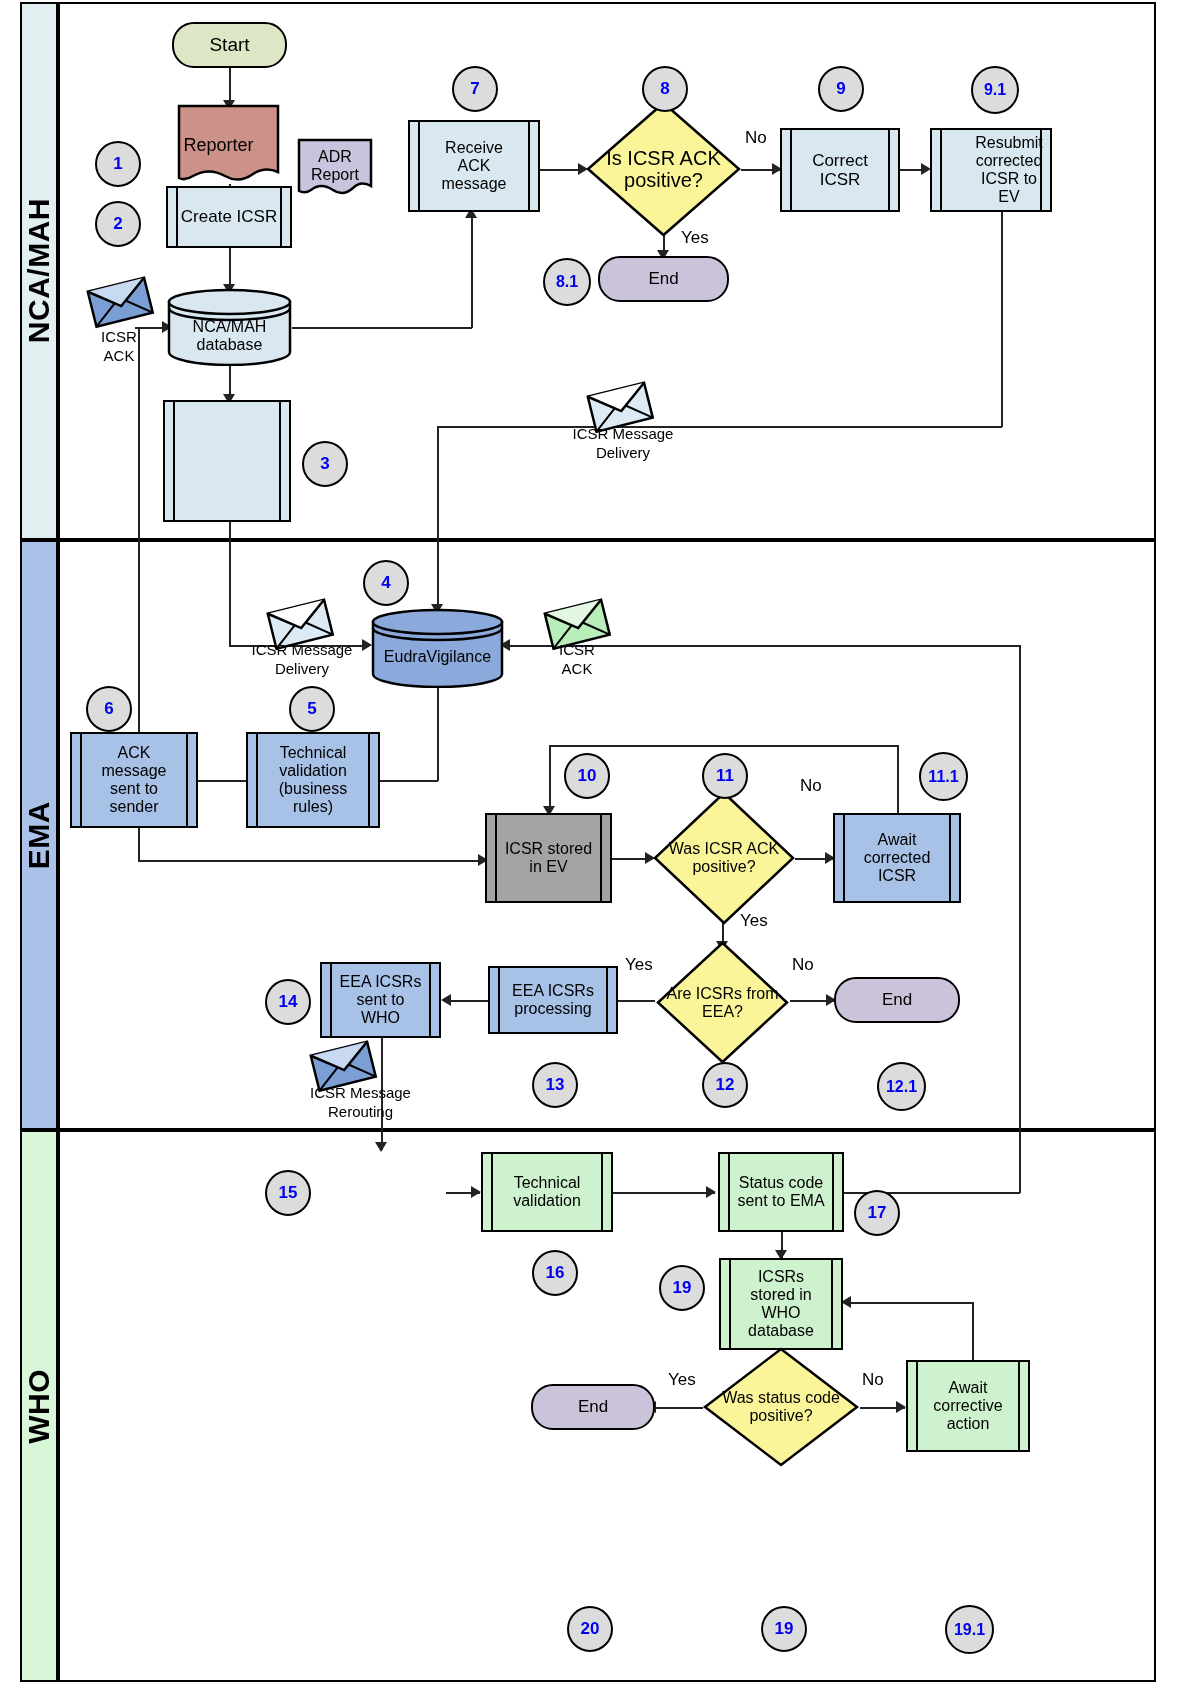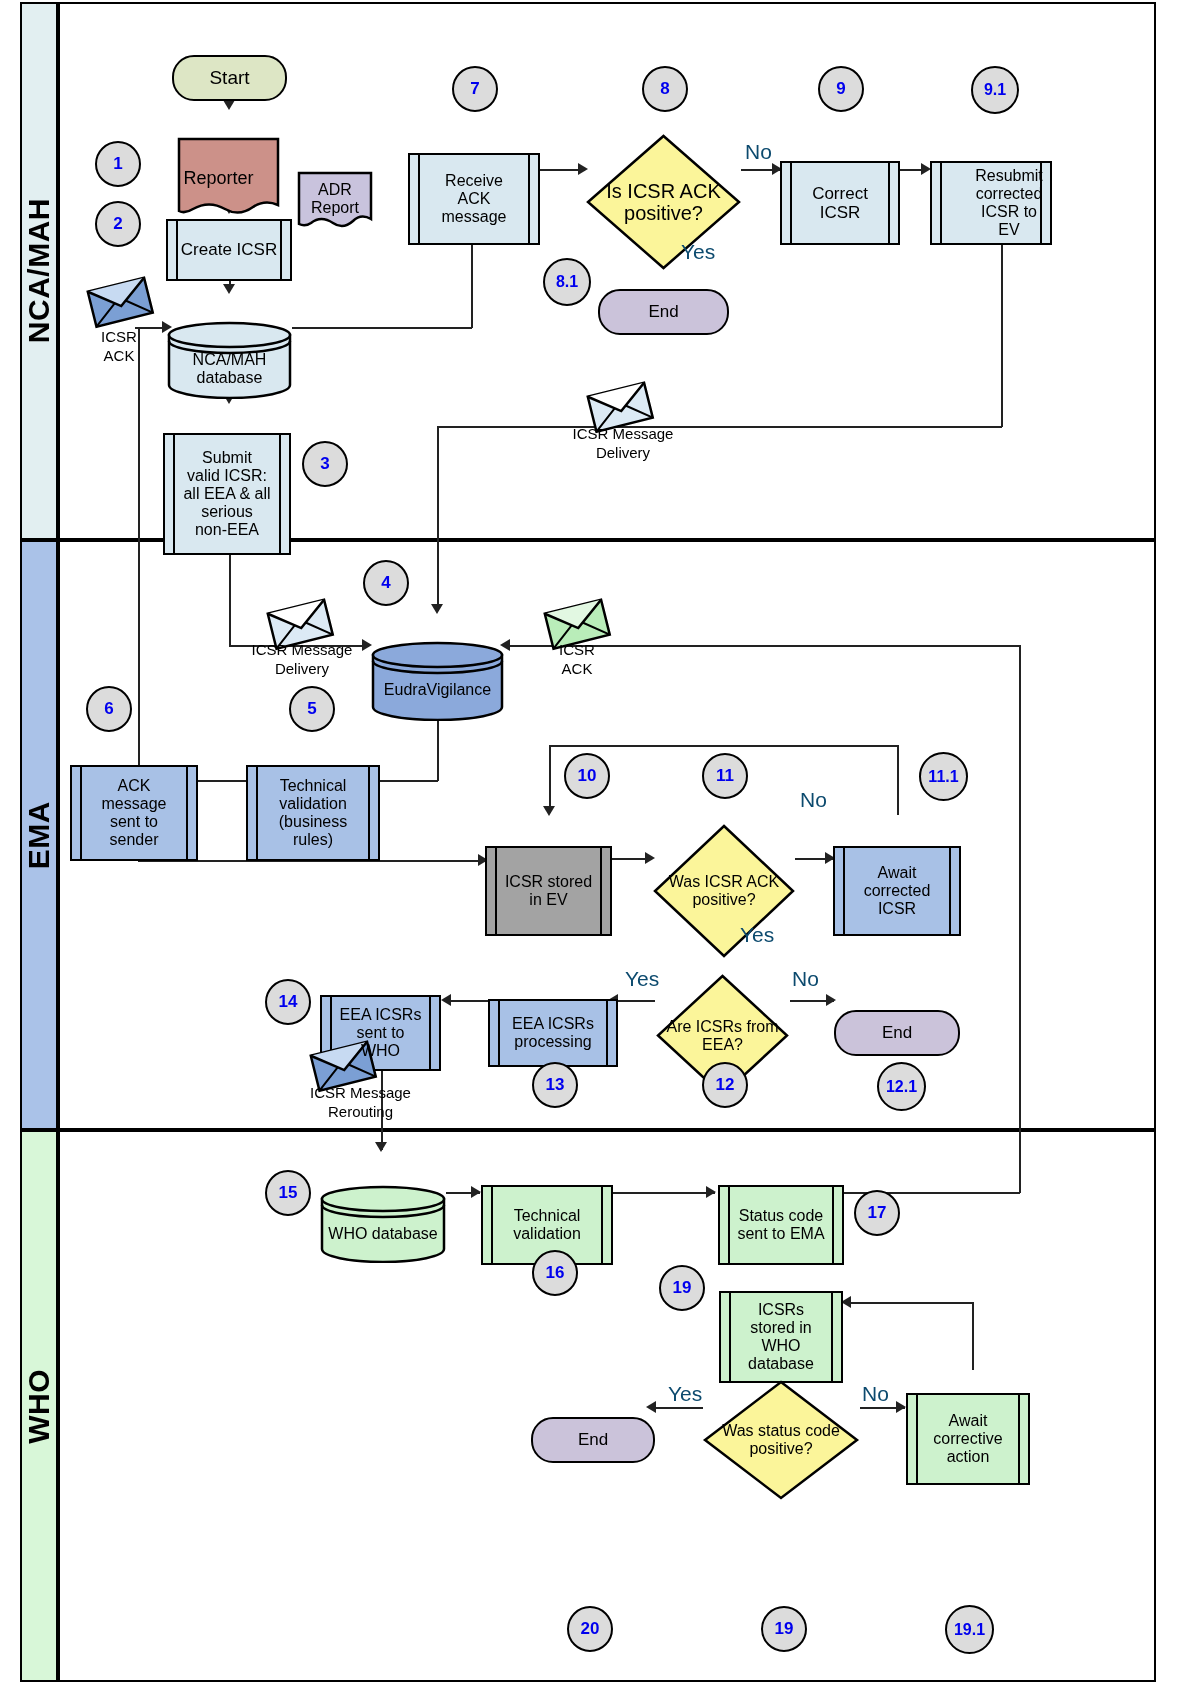--- a/index.html
+++ b/index.html
@@ -6,21 +6,21 @@
   body{font-family:"Liberation Sans", sans-serif;}
   #canvas{position:relative;width:1178px;height:1686px;background:#ffffff;overflow:hidden;}
   .lane{position:absolute;box-sizing:border-box;border:2px solid #000;}
   .lane-head{position:absolute;box-sizing:border-box;border:2px solid #000;display:flex;align-items:center;justify-content:center;}
   .lane-head span{
      writing-mode:vertical-rl;transform:rotate(180deg);
      font-size:30px;font-weight:700;letter-spacing:0.5px;color:#000;white-space:nowrap;
   }
 
   
-  .node{position:absolute;box-sizing:border-box;display:flex;align-items:center;justify-content:center;text-align:center;color:#000;line-height:1.12;margin-top:33px;}
+  .node{position:absolute;box-sizing:border-box;display:flex;align-items:center;justify-content:center;text-align:center;color:#000;line-height:1.12;}
 
   
   .proc{border:2.5px solid #000;}
   .proc .inner{position:absolute;top:0;bottom:0;width:0;border-left:2.5px solid #000;}
   .proc .bar-l{left:8px;} .proc .bar-r{right:8px;}
   .proc .txt{position:relative;padding:0 12px;z-index:2;}
 
   
   .term{border:2.5px solid #000;border-radius:22px;}
 
@@ -44,21 +44,21 @@
   .ln{position:absolute;background:#222;}
   .lnh{height:1.6px;}
   .lnv{width:1.6px;}
   .arrow{position:absolute;width:0;height:0;}
   .ar-r{border-left:10px solid #222;border-top:6px solid transparent;border-bottom:6px solid transparent;}
   .ar-l{border-right:10px solid #222;border-top:6px solid transparent;border-bottom:6px solid transparent;}
   .ar-d{border-top:10px solid #222;border-left:6px solid transparent;border-right:6px solid transparent;}
   .ar-u{border-bottom:10px solid #222;border-left:6px solid transparent;border-right:6px solid transparent;}
 
   
-  .elabel{position:absolute;font-size:21px;color:#0c4a6e;white-space:nowrap;margin-top:12px;}
+  .elabel{position:absolute;font-size:17px;color:#000000;white-space:nowrap;}
   .mlabel{position:absolute;font-size:15px;color:#000;text-align:center;line-height:1.25;white-space:pre-line;}
   .env{position:absolute;}
 </style>
 </head>
 <body>
 
 <div id="canvas">
 
   <div class="lane-head" style="left:20px;top:2px;width:38px;height:538px;background:#e2eff1;">
     <span>NCA/MAH</span>
@@ -212,25 +212,20 @@
       <ellipse cx="62.5" cy="14" rx="60.5" ry="12" fill="#d9e8f0" stroke="#000" stroke-width="2.5"></ellipse>
       <path d="M2,20 A60.5,12 0 0 0 123,20" fill="none" stroke="#000" stroke-width="2.5"></path>
     </svg>
     <span class="txt" style="white-space:pre-line;margin-top:18px;">NCA/MAH
 database</span>
   </div>
 
   <div class="node proc" style="left:163px;top:400px;width:128px;height:122px;background:#d9e8f0;font-size:16px;">
     <i class="inner bar-l"></i>
     <i class="inner bar-r"></i>
-    <span class="txt" style="white-space:pre-line;">Submit
-valid ICSR:
-all EEA &amp; all
-serious
-non-EEA</span>
   </div>
 
   <div class="node proc" style="left:408px;top:120px;width:132px;height:92px;background:#d9e8f0;font-size:16px;">
     <i class="inner bar-l"></i>
     <i class="inner bar-r"></i>
     <span class="txt" style="white-space:pre-line;">Receive
 ACK
 message</span>
   </div>
 
@@ -331,28 +326,20 @@
   </div>
 
   <div class="node proc" style="left:320px;top:962px;width:121px;height:76px;background:#a8c1e6;font-size:16px;">
     <i class="inner bar-l"></i>
     <i class="inner bar-r"></i>
     <span class="txt" style="white-space:pre-line;">EEA ICSRs
 sent to
 WHO</span>
   </div>
 
-  <div class="node db" style="left:320px;top:1152px;width:126px;height:78px;font-size:16px;">
-    <svg width="126" height="78" viewBox="0 0 126 78" style="position:absolute;left:0;top:0;">
-      <path d="M2,14 L2,64 A61,13 0 0 0 124,64 L124,14 Z" fill="#cdf2cd" stroke="#000" stroke-width="2.5"></path>
-      <ellipse cx="63" cy="14" rx="61" ry="12" fill="#cdf2cd" stroke="#000" stroke-width="2.5"></ellipse>
-      <path d="M2,20 A61,12 0 0 0 124,20" fill="none" stroke="#000" stroke-width="2.5"></path>
-    </svg>
-    <span class="txt" style="margin-top:20px;">WHO database</span>
-  </div>
 
   <div class="node proc" style="left:481px;top:1152px;width:132px;height:80px;background:#cdf2cd;font-size:16px;">
     <i class="inner bar-l"></i>
     <i class="inner bar-r"></i>
     <span class="txt" style="white-space:pre-line;">Technical
 validation</span>
   </div>
 
   <div class="node proc" style="left:718px;top:1152px;width:126px;height:80px;background:#cdf2cd;font-size:16px;">
     <i class="inner bar-l"></i>

